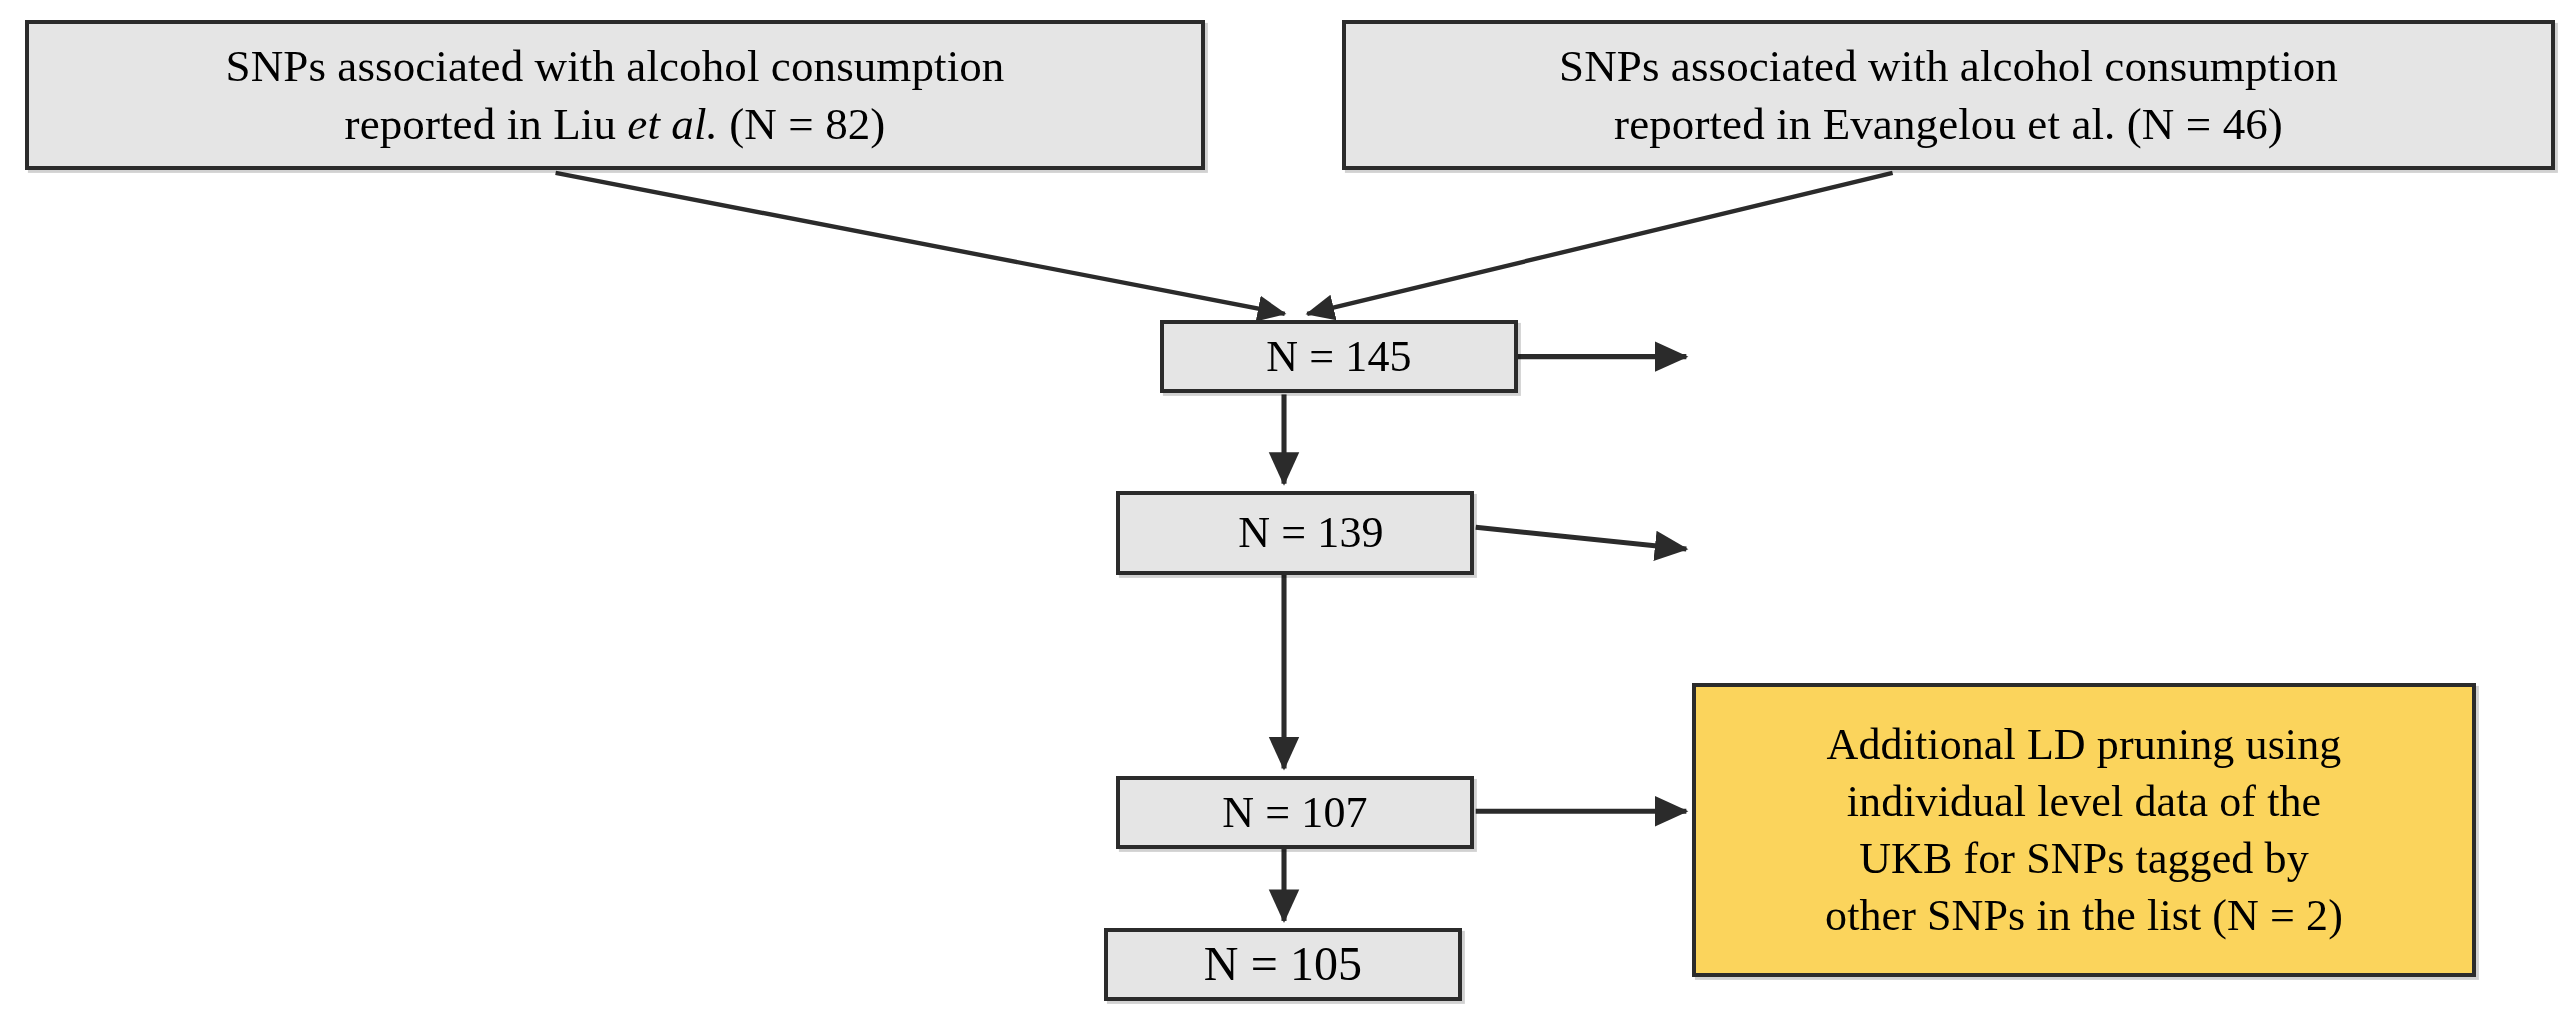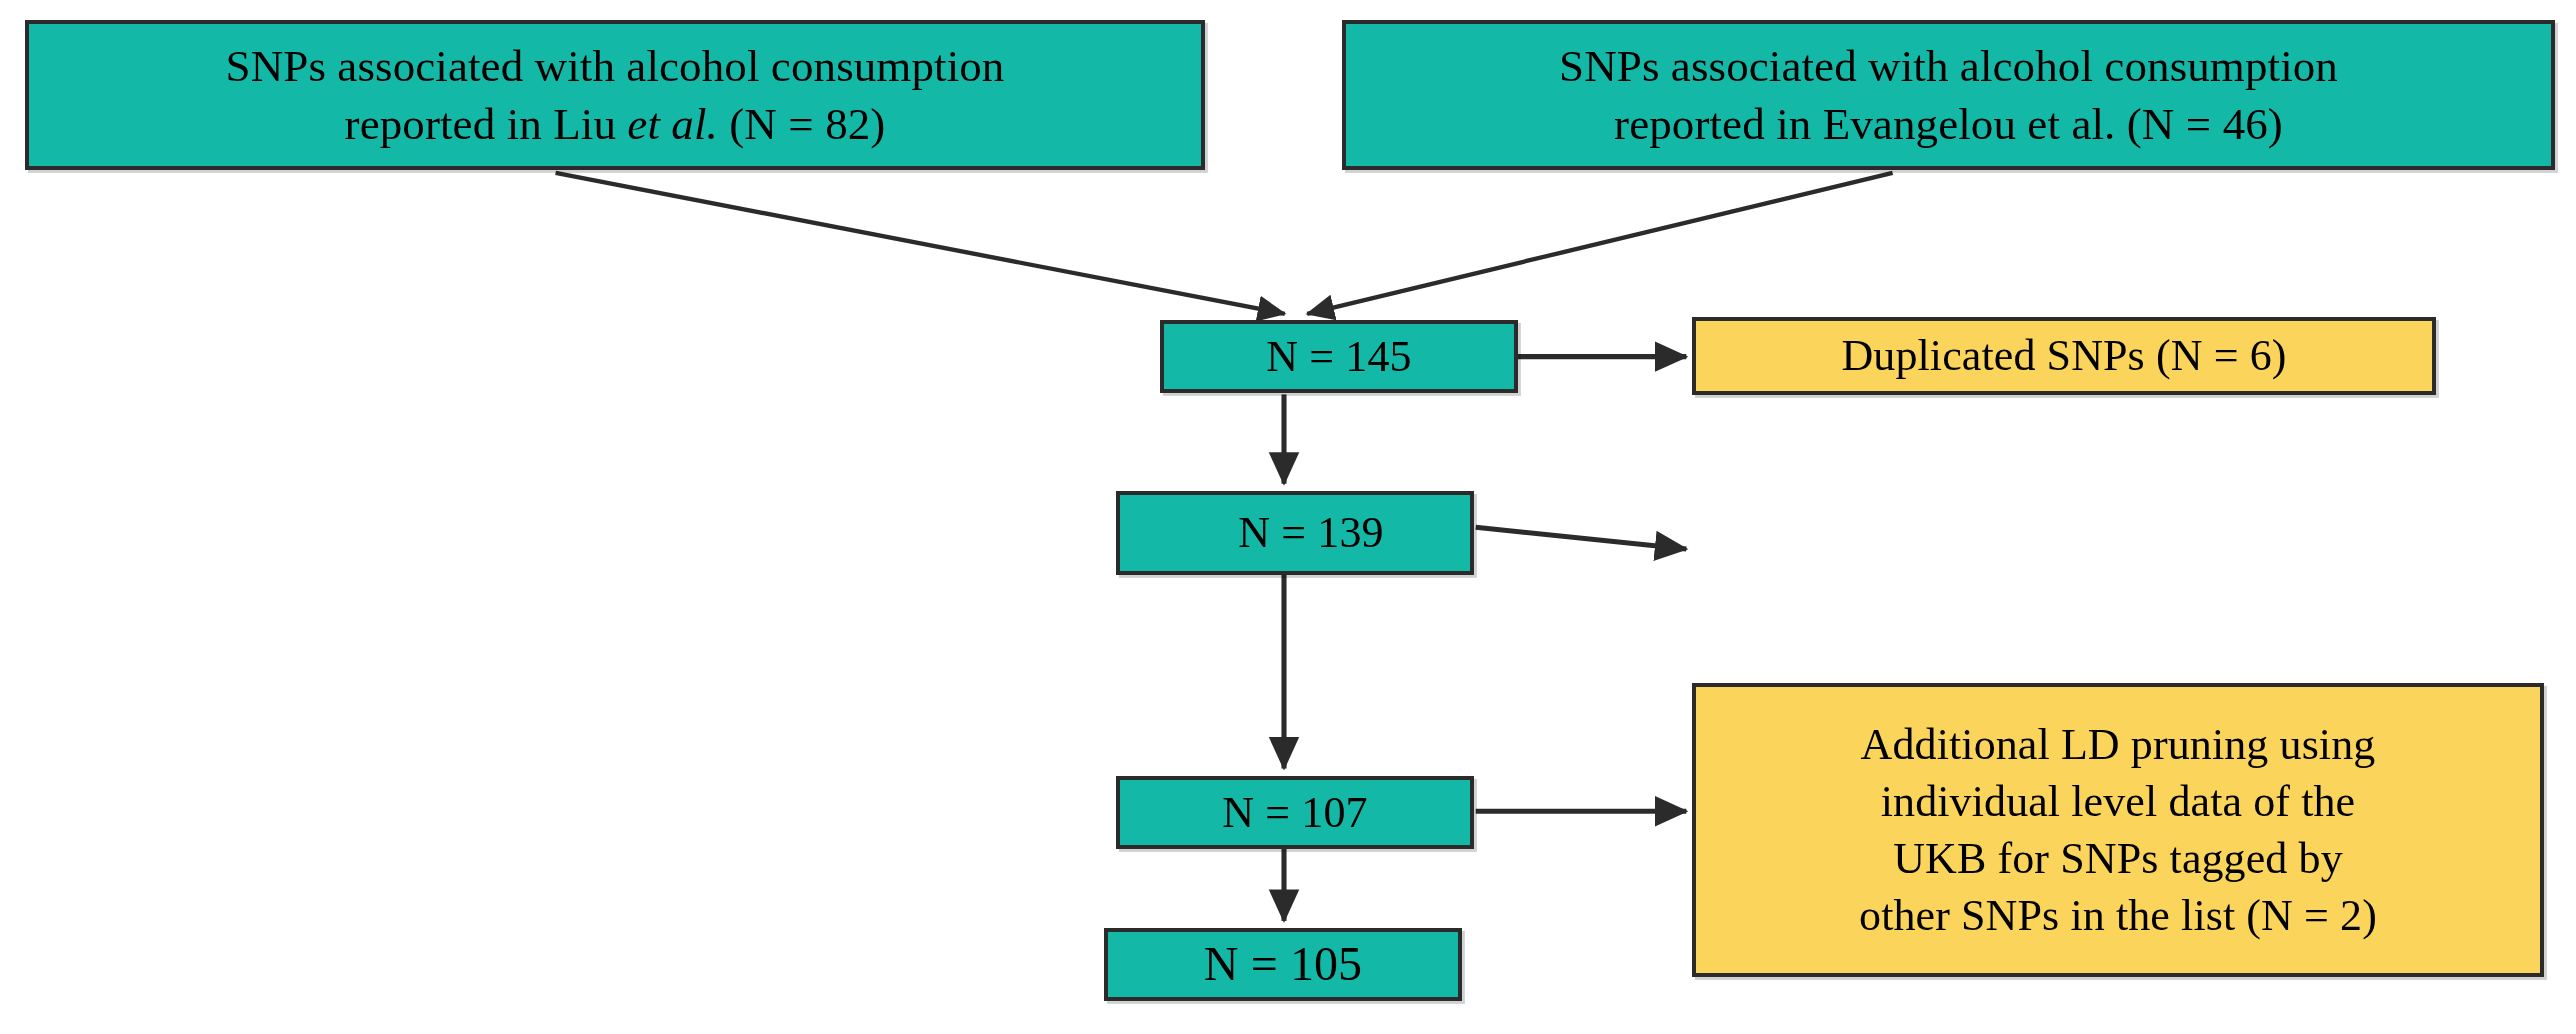--- a/index.html
+++ b/index.html
@@ -34,21 +34,21 @@
     justify-content: center;
     text-align: center;
     border: 4.4px solid #2b2b2b;
     color: #000000;
     line-height: 1.30;
     letter-spacing: 0.1px;
     z-index: 2;
     box-shadow: 2.9px 2.9px 0 rgba(0,0,0,0.18);
   }
   .node-green {
-    background: #14b8a6;
+    background: #e5e5e5;
   }
   .node-orange {
     background: #fbd45c;
   }
   .node .txt {
     display: block;
     padding: 0 13px;
     white-space: pre-line;
   }
   
@@ -61,21 +61,21 @@
     font-size: 45px;
   }
   
   #count-145 { left: 1116px; top: 320px;  width: 358px; height: 73px; font-size: 44px; margin-left: 44px; }
   #count-139 { left: 1116px; top: 491px;  width: 358px; height: 84px; font-size: 44px; padding-left: 32px; }
   #count-107 { left: 1116px; top: 776px; width: 358px; height: 73px; font-size: 44px; }
   #count-105 { left: 1104px; top: 928px; width: 358px; height: 73px; font-size: 48px; }
   
   #excl-dup   { left: 1692px; top: 317px;  width: 744px; height: 78px; font-size: 44px; }
   #excl-ldlink{ left: 1692px; top: 450px;  width: 744px; height: 196px; font-size: 44px; }
-  #excl-ukb   { left: 1692px; top: 683px;  width: 852px; height: 294px; font-size: 44px; }
+  #excl-ukb   { left: 1692px; top: 683px;  width: 784px; height: 294px; font-size: 44px; }
   .ital { font-style: italic; margin-top: 44px; }
 </style>
 </head>
 <body>
 
 <div id="canvas">
 
   <svg class="connectors" viewBox="0 0 3547 1425" xmlns="http://www.w3.org/2000/svg">
     <defs>
       <marker id="arrowhead" markerWidth="7" markerHeight="7" refX="6.2" refY="3.2" orient="auto" markerUnits="strokeWidth">
@@ -117,23 +117,20 @@
   </div>
 
   <div class="node node-green" id="count-107">
     <span class="txt">N = 107</span>
   </div>
 
   <div class="node node-green" id="count-105">
     <span class="txt">N = 105</span>
   </div>
 
-  <div class="node node-orange" id="excl-dup">
-    <span class="txt">Duplicated SNPs (N = 6)</span>
-  </div>
 
 
   <div class="node node-orange" id="excl-ukb">
     <span class="txt">Additional LD pruning using
 individual level data of the
 UKB for SNPs tagged by
 other SNPs in the list (N = 2)</span>
   </div>
 
 </div>

